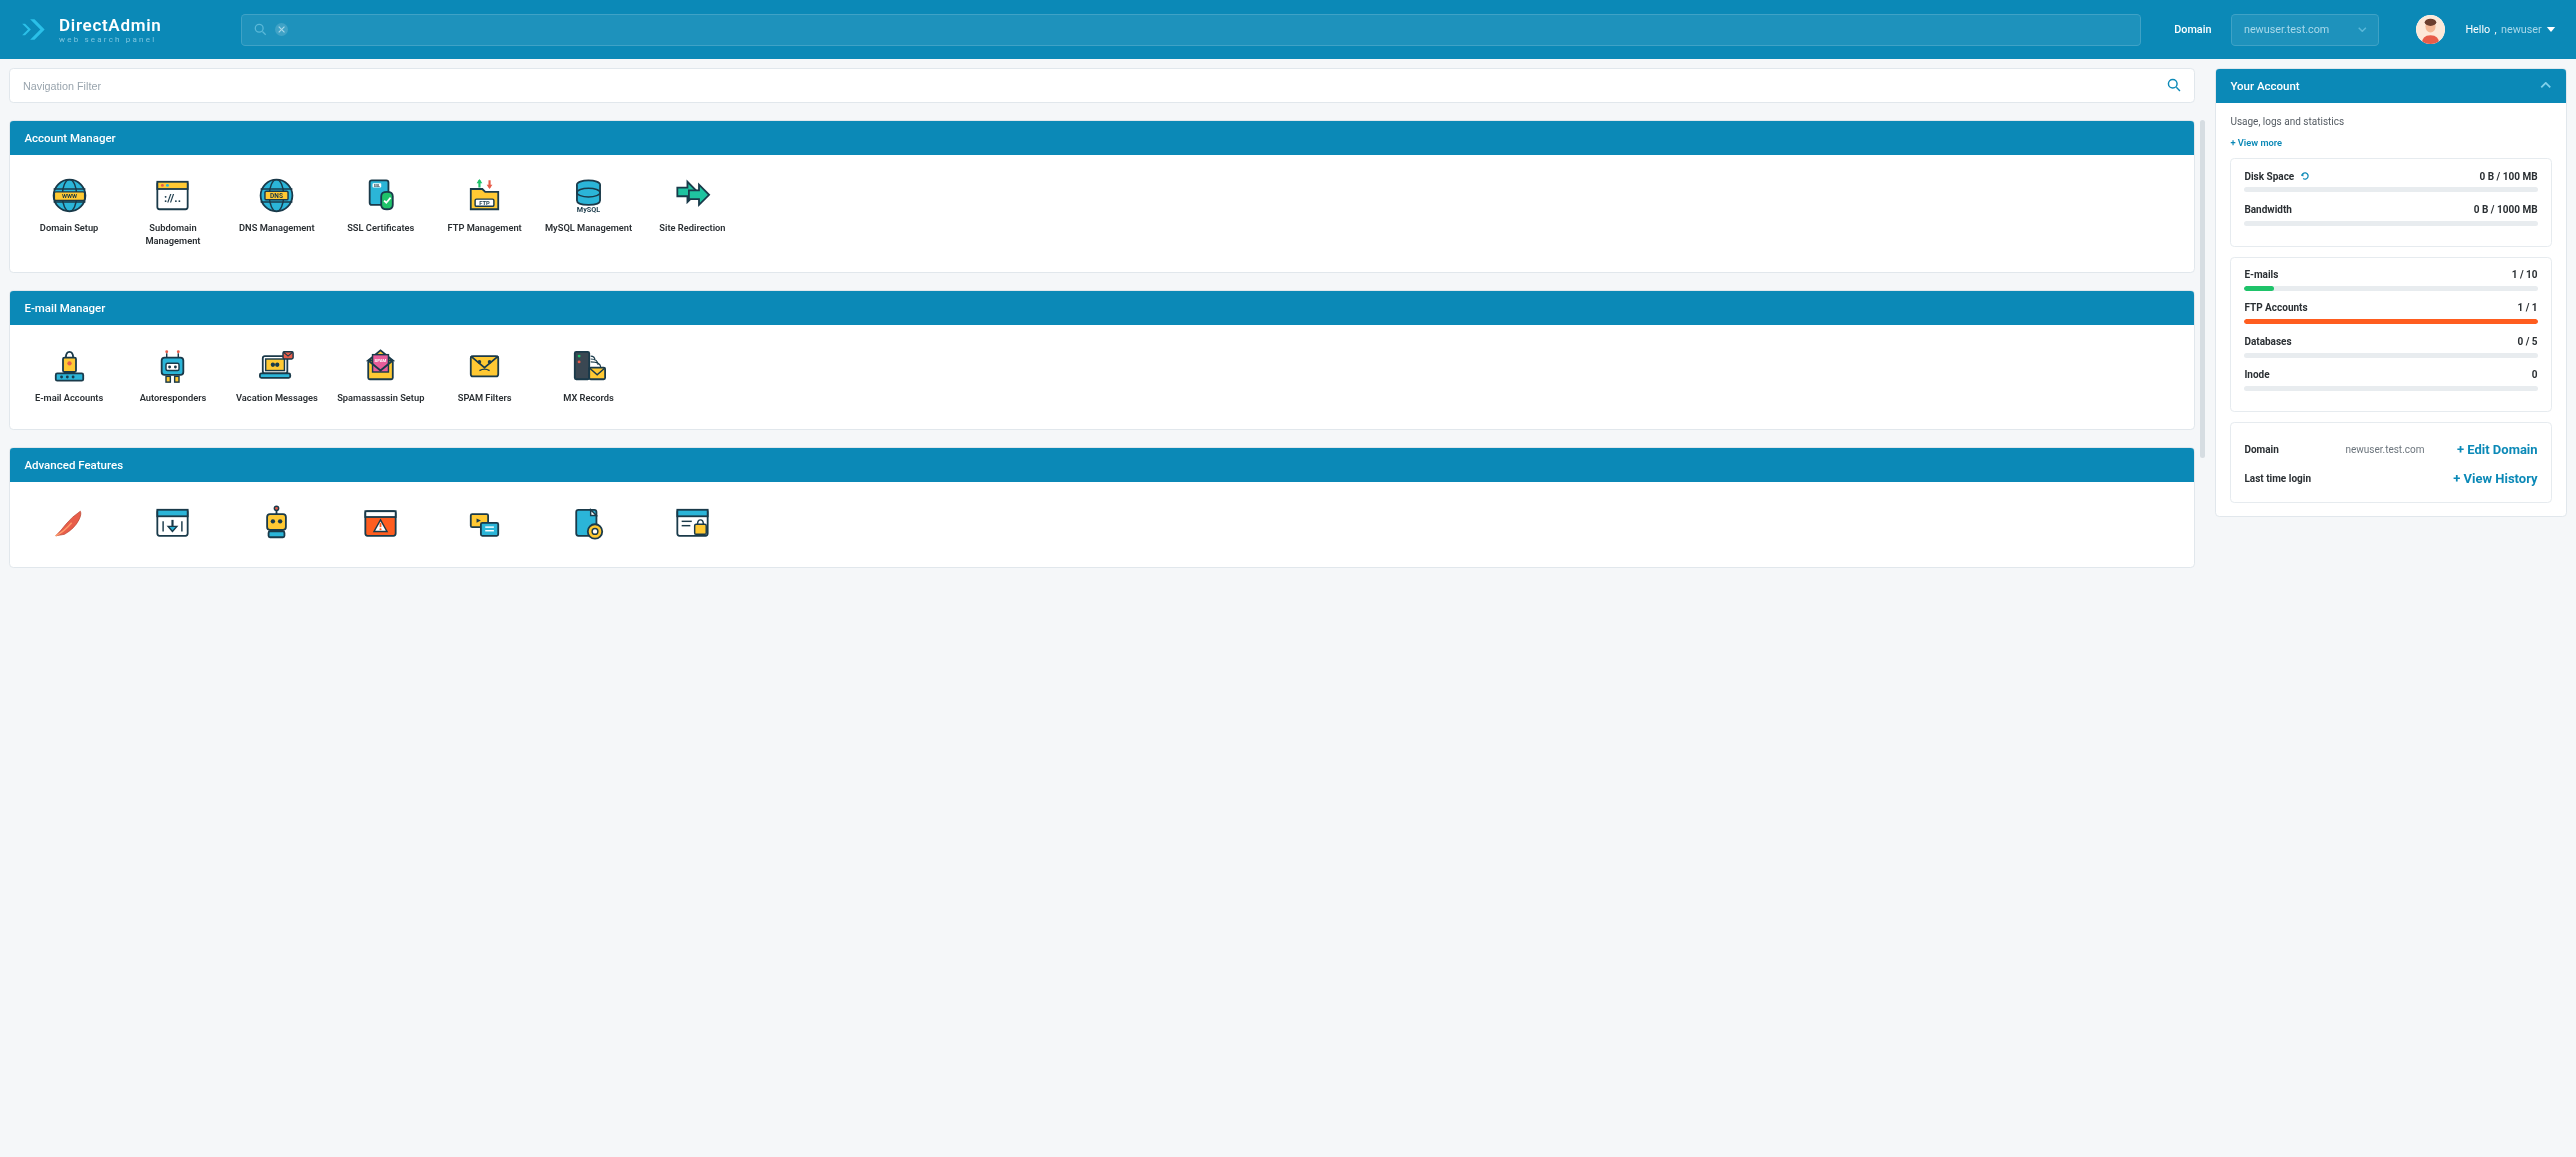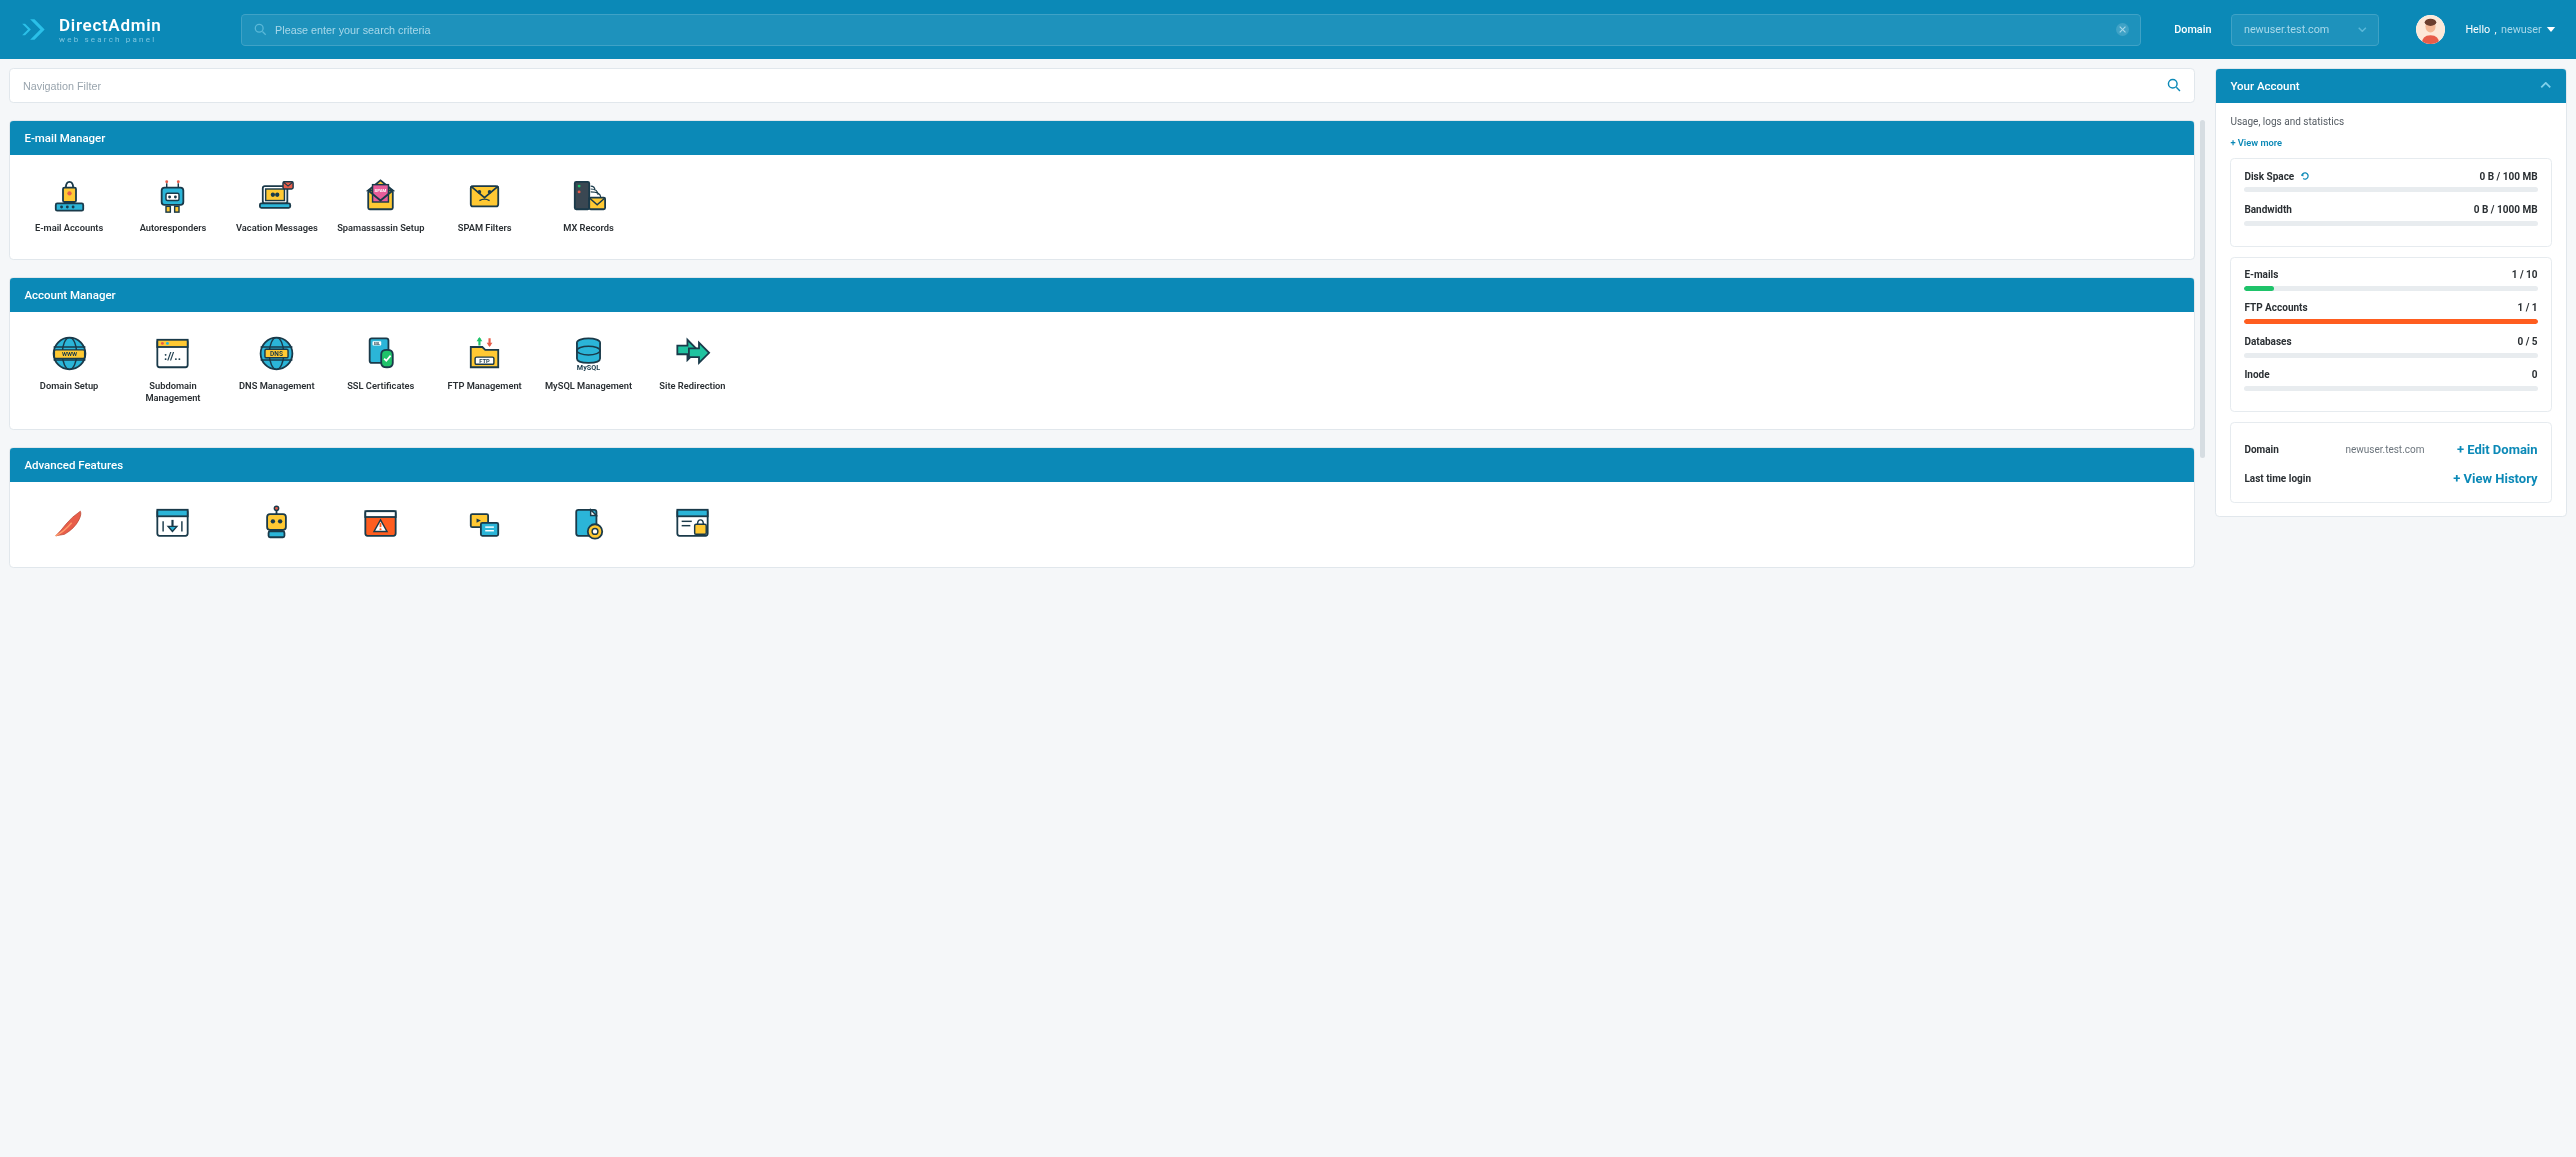--- a/index.html
+++ b/index.html
@@ -70,21 +70,20 @@
       <span class="logo-sub">web search panel</span>
     </div>
   </div>
   <div class="search-bar">
     <span>
       <svg width="13" height="13" viewBox="0 0 20 20">
           <circle cx="8" cy="8" r="6" fill="none" stroke="#5ab8d8" stroke-width="2"></circle>
           <line x1="13" y1="13" x2="18" y2="18" stroke="#5ab8d8" stroke-width="2"></line>
         </svg>
     </span>
-    <input type="text" placeholder="Please enter your search criteria" style="">
     <span class="clear-icon">
       <svg width="7.2" height="7.2" viewBox="0 0 10 10">
           <line x1="1" y1="1" x2="9" y2="9" stroke="#a8d8ea" stroke-width="1.5"></line>
           <line x1="9" y1="1" x2="1" y2="9" stroke="#a8d8ea" stroke-width="1.5"></line>
         </svg>
     </span>
   </div>
   <span class="domain-label">Domain</span>
   <div class="domain-select">
     <span>newuser.test.com</span>
@@ -119,20 +118,110 @@
     <div class="scroll-ind"></div>
 
     <div class="nav-filter">
       <input type="text" placeholder="Navigation Filter" style="">
       <span>
         <svg width="14.4" height="14.4" viewBox="0 0 20 20">
             <circle cx="8" cy="8" r="6" fill="none" stroke="#0b89b7" stroke-width="2"></circle>
             <line x1="13" y1="13" x2="18" y2="18" stroke="#0b89b7" stroke-width="2"></line>
           </svg>
       </span>
+    </div>
+
+    <div class="section">
+      <div class="section-head">Account Manager</div>
+      <div class="icon-grid">
+        <div class="icon-item">
+          <div class="ico">
+            <svg viewBox="0 0 54 54">
+                <circle cx="27" cy="27" r="22" fill="#2bb5d8" stroke="#1a3a4a" stroke-width="2.5"></circle>
+                <ellipse cx="27" cy="27" rx="10" ry="22" fill="none" stroke="#1a3a4a" stroke-width="2"></ellipse>
+                <line x1="5" y1="18" x2="49" y2="18" stroke="#1a3a4a" stroke-width="2"></line>
+                <line x1="5" y1="36" x2="49" y2="36" stroke="#1a3a4a" stroke-width="2"></line>
+                <rect x="6" y="22" width="42" height="12" rx="2" fill="#ffc933" stroke="#1a3a4a" stroke-width="2"></rect>
+                <text x="27" y="31" font-size="8" font-weight="bold" text-anchor="middle" fill="#1a3a4a">WWW</text>
+              </svg>
+          </div>
+          <span class="lbl">Domain Setup</span>
+        </div>
+        <div class="icon-item">
+          <div class="ico">
+            <svg viewBox="0 0 54 54">
+                <rect x="6" y="8" width="42" height="38" rx="3" fill="#fff" stroke="#1a3a4a" stroke-width="2.5"></rect>
+                <rect x="6" y="8" width="42" height="10" fill="#ffc933" stroke="#1a3a4a" stroke-width="2.5"></rect>
+                <circle cx="13" cy="13" r="2" fill="#e85d4a"></circle>
+                <circle cx="20" cy="13" r="2" fill="#2bb5d8"></circle>
+                <text x="27" y="36" font-size="16" font-weight="bold" text-anchor="middle" fill="#1a3a4a">://..</text>
+              </svg>
+          </div>
+          <span class="lbl">Subdomain Management</span>
+        </div>
+        <div class="icon-item">
+          <div class="ico">
+            <svg viewBox="0 0 54 54">
+                <circle cx="27" cy="27" r="22" fill="#2bb5d8" stroke="#1a3a4a" stroke-width="2.5"></circle>
+                <ellipse cx="27" cy="27" rx="10" ry="22" fill="none" stroke="#1a3a4a" stroke-width="2"></ellipse>
+                <line x1="5" y1="18" x2="49" y2="18" stroke="#1a3a4a" stroke-width="2"></line>
+                <line x1="5" y1="36" x2="49" y2="36" stroke="#1a3a4a" stroke-width="2"></line>
+                <rect x="11" y="21" width="32" height="12" rx="2" fill="#ffc933" stroke="#1a3a4a" stroke-width="2"></rect>
+                <text x="27" y="31" font-size="9" font-weight="bold" text-anchor="middle" fill="#1a3a4a">DNS</text>
+              </svg>
+          </div>
+          <span class="lbl">DNS Management</span>
+        </div>
+        <div class="icon-item">
+          <div class="ico">
+            <svg viewBox="0 0 54 54">
+                <rect x="12" y="6" width="26" height="34" rx="3" fill="#2bb5d8" stroke="#1a3a4a" stroke-width="2.5"></rect>
+                <rect x="16" y="10" width="12" height="6" rx="1" fill="#fff"></rect>
+                <text x="22" y="15" font-size="5" font-weight="bold" text-anchor="middle" fill="#1a3a4a">SSL</text>
+                <path d="M28 28 Q28 22 36 22 Q44 22 44 28 L44 40 Q44 46 36 46 Q28 46 28 40 Z" fill="#1fc36a" stroke="#1a3a4a" stroke-width="2.5"></path>
+                <polyline points="32,34 35,37 41,30" fill="none" stroke="#fff" stroke-width="2.5"></polyline>
+              </svg>
+          </div>
+          <span class="lbl">SSL Certificates</span>
+        </div>
+        <div class="icon-item">
+          <div class="ico">
+            <svg viewBox="0 0 54 54">
+                <path d="M8 22 L8 46 L46 46 L46 22 L28 22 L24 18 L8 18 Z" fill="#ffc933" stroke="#1a3a4a" stroke-width="2.5"></path>
+                <rect x="14" y="32" width="26" height="10" rx="2" fill="#fff" stroke="#1a3a4a" stroke-width="2"></rect>
+                <text x="27" y="40" font-size="8" font-weight="bold" text-anchor="middle" fill="#1a3a4a">FTP</text>
+                <line x1="20" y1="6" x2="20" y2="16" stroke="#1fc36a" stroke-width="3"></line>
+                <polygon points="20,4 16,10 24,10" fill="#1fc36a"></polygon>
+                <line x1="34" y1="6" x2="34" y2="16" stroke="#e85d4a" stroke-width="3"></line>
+                <polygon points="34,18 30,12 38,12" fill="#e85d4a"></polygon>
+              </svg>
+          </div>
+          <span class="lbl">FTP Management</span>
+        </div>
+        <div class="icon-item">
+          <div class="ico">
+            <svg viewBox="0 0 54 54">
+                <ellipse cx="27" cy="12" rx="16" ry="6" fill="#2bb5d8" stroke="#1a3a4a" stroke-width="2.5"></ellipse>
+                <path d="M11 12 L11 34 Q11 40 27 40 Q43 40 43 34 L43 12" fill="#2bb5d8" stroke="#1a3a4a" stroke-width="2.5"></path>
+                <ellipse cx="27" cy="23" rx="16" ry="6" fill="none" stroke="#1a3a4a" stroke-width="2"></ellipse>
+                <text x="27" y="50" font-size="10" font-weight="bold" text-anchor="middle" fill="#1a3a4a">MySQL</text>
+              </svg>
+          </div>
+          <span class="lbl">MySQL Management</span>
+        </div>
+        <div class="icon-item">
+          <div class="ico">
+            <svg viewBox="0 0 54 54">
+                <polygon points="6,16 20,16 20,8 34,22 20,36 20,28 6,28" fill="#1fc3a0" stroke="#1a3a4a" stroke-width="2.5"></polygon>
+                <polygon points="22,20 36,20 36,12 50,26 36,40 36,32 22,32" fill="#1fc3a0" stroke="#1a3a4a" stroke-width="2.5"></polygon>
+              </svg>
+          </div>
+          <span class="lbl">Site Redirection</span>
+        </div>
+      </div>
     </div>
 
     <div class="section">
       <div class="section-head">E-mail Manager</div>
       <div class="icon-grid">
         <div class="icon-item">
           <div class="ico">
             <svg viewBox="0 0 54 54">
                 <rect x="8" y="38" width="38" height="10" rx="2" fill="#2bb5d8" stroke="#1a3a4a" stroke-width="2.5"></rect>
                 <circle cx="16" cy="43" r="2" fill="#1a3a4a"></circle>
@@ -205,110 +294,20 @@
             <svg viewBox="0 0 54 54">
                 <rect x="8" y="8" width="20" height="38" rx="2" fill="#3a4752" stroke="#1a3a4a" stroke-width="2.5"></rect>
                 <circle cx="14" cy="14" r="2" fill="#1fc36a"></circle>
                 <circle cx="14" cy="22" r="2" fill="#e85d4a"></circle>
                 <rect x="28" y="30" width="22" height="16" rx="2" fill="#ffc933" stroke="#1a3a4a" stroke-width="2.5"></rect>
                 <polyline points="28,30 39,40 50,30" fill="none" stroke="#1a3a4a" stroke-width="2"></polyline>
                 <path d="M30 14 Q36 14 36 20 M30 18 Q40 18 40 26 M30 22 Q44 22 44 30" fill="none" stroke="#1a3a4a" stroke-width="1.5"></path>
               </svg>
           </div>
           <span class="lbl">MX Records</span>
-        </div>
-      </div>
-    </div>
-
-    <div class="section">
-      <div class="section-head">Account Manager</div>
-      <div class="icon-grid">
-        <div class="icon-item">
-          <div class="ico">
-            <svg viewBox="0 0 54 54">
-                <circle cx="27" cy="27" r="22" fill="#2bb5d8" stroke="#1a3a4a" stroke-width="2.5"></circle>
-                <ellipse cx="27" cy="27" rx="10" ry="22" fill="none" stroke="#1a3a4a" stroke-width="2"></ellipse>
-                <line x1="5" y1="18" x2="49" y2="18" stroke="#1a3a4a" stroke-width="2"></line>
-                <line x1="5" y1="36" x2="49" y2="36" stroke="#1a3a4a" stroke-width="2"></line>
-                <rect x="6" y="22" width="42" height="12" rx="2" fill="#ffc933" stroke="#1a3a4a" stroke-width="2"></rect>
-                <text x="27" y="31" font-size="8" font-weight="bold" text-anchor="middle" fill="#1a3a4a">WWW</text>
-              </svg>
-          </div>
-          <span class="lbl">Domain Setup</span>
-        </div>
-        <div class="icon-item">
-          <div class="ico">
-            <svg viewBox="0 0 54 54">
-                <rect x="6" y="8" width="42" height="38" rx="3" fill="#fff" stroke="#1a3a4a" stroke-width="2.5"></rect>
-                <rect x="6" y="8" width="42" height="10" fill="#ffc933" stroke="#1a3a4a" stroke-width="2.5"></rect>
-                <circle cx="13" cy="13" r="2" fill="#e85d4a"></circle>
-                <circle cx="20" cy="13" r="2" fill="#2bb5d8"></circle>
-                <text x="27" y="36" font-size="16" font-weight="bold" text-anchor="middle" fill="#1a3a4a">://..</text>
-              </svg>
-          </div>
-          <span class="lbl">Subdomain Management</span>
-        </div>
-        <div class="icon-item">
-          <div class="ico">
-            <svg viewBox="0 0 54 54">
-                <circle cx="27" cy="27" r="22" fill="#2bb5d8" stroke="#1a3a4a" stroke-width="2.5"></circle>
-                <ellipse cx="27" cy="27" rx="10" ry="22" fill="none" stroke="#1a3a4a" stroke-width="2"></ellipse>
-                <line x1="5" y1="18" x2="49" y2="18" stroke="#1a3a4a" stroke-width="2"></line>
-                <line x1="5" y1="36" x2="49" y2="36" stroke="#1a3a4a" stroke-width="2"></line>
-                <rect x="11" y="21" width="32" height="12" rx="2" fill="#ffc933" stroke="#1a3a4a" stroke-width="2"></rect>
-                <text x="27" y="31" font-size="9" font-weight="bold" text-anchor="middle" fill="#1a3a4a">DNS</text>
-              </svg>
-          </div>
-          <span class="lbl">DNS Management</span>
-        </div>
-        <div class="icon-item">
-          <div class="ico">
-            <svg viewBox="0 0 54 54">
-                <rect x="12" y="6" width="26" height="34" rx="3" fill="#2bb5d8" stroke="#1a3a4a" stroke-width="2.5"></rect>
-                <rect x="16" y="10" width="12" height="6" rx="1" fill="#fff"></rect>
-                <text x="22" y="15" font-size="5" font-weight="bold" text-anchor="middle" fill="#1a3a4a">SSL</text>
-                <path d="M28 28 Q28 22 36 22 Q44 22 44 28 L44 40 Q44 46 36 46 Q28 46 28 40 Z" fill="#1fc36a" stroke="#1a3a4a" stroke-width="2.5"></path>
-                <polyline points="32,34 35,37 41,30" fill="none" stroke="#fff" stroke-width="2.5"></polyline>
-              </svg>
-          </div>
-          <span class="lbl">SSL Certificates</span>
-        </div>
-        <div class="icon-item">
-          <div class="ico">
-            <svg viewBox="0 0 54 54">
-                <path d="M8 22 L8 46 L46 46 L46 22 L28 22 L24 18 L8 18 Z" fill="#ffc933" stroke="#1a3a4a" stroke-width="2.5"></path>
-                <rect x="14" y="32" width="26" height="10" rx="2" fill="#fff" stroke="#1a3a4a" stroke-width="2"></rect>
-                <text x="27" y="40" font-size="8" font-weight="bold" text-anchor="middle" fill="#1a3a4a">FTP</text>
-                <line x1="20" y1="6" x2="20" y2="16" stroke="#1fc36a" stroke-width="3"></line>
-                <polygon points="20,4 16,10 24,10" fill="#1fc36a"></polygon>
-                <line x1="34" y1="6" x2="34" y2="16" stroke="#e85d4a" stroke-width="3"></line>
-                <polygon points="34,18 30,12 38,12" fill="#e85d4a"></polygon>
-              </svg>
-          </div>
-          <span class="lbl">FTP Management</span>
-        </div>
-        <div class="icon-item">
-          <div class="ico">
-            <svg viewBox="0 0 54 54">
-                <ellipse cx="27" cy="12" rx="16" ry="6" fill="#2bb5d8" stroke="#1a3a4a" stroke-width="2.5"></ellipse>
-                <path d="M11 12 L11 34 Q11 40 27 40 Q43 40 43 34 L43 12" fill="#2bb5d8" stroke="#1a3a4a" stroke-width="2.5"></path>
-                <ellipse cx="27" cy="23" rx="16" ry="6" fill="none" stroke="#1a3a4a" stroke-width="2"></ellipse>
-                <text x="27" y="50" font-size="10" font-weight="bold" text-anchor="middle" fill="#1a3a4a">MySQL</text>
-              </svg>
-          </div>
-          <span class="lbl">MySQL Management</span>
-        </div>
-        <div class="icon-item">
-          <div class="ico">
-            <svg viewBox="0 0 54 54">
-                <polygon points="6,16 20,16 20,8 34,22 20,36 20,28 6,28" fill="#1fc3a0" stroke="#1a3a4a" stroke-width="2.5"></polygon>
-                <polygon points="22,20 36,20 36,12 50,26 36,40 36,32 22,32" fill="#1fc3a0" stroke="#1a3a4a" stroke-width="2.5"></polygon>
-              </svg>
-          </div>
-          <span class="lbl">Site Redirection</span>
         </div>
       </div>
     </div>
 
     <div class="section">
       <div class="section-head">Advanced Features</div>
       <div class="icon-grid">
         <div class="icon-item">
           <div class="ico">
             <svg viewBox="0 0 54 54">

